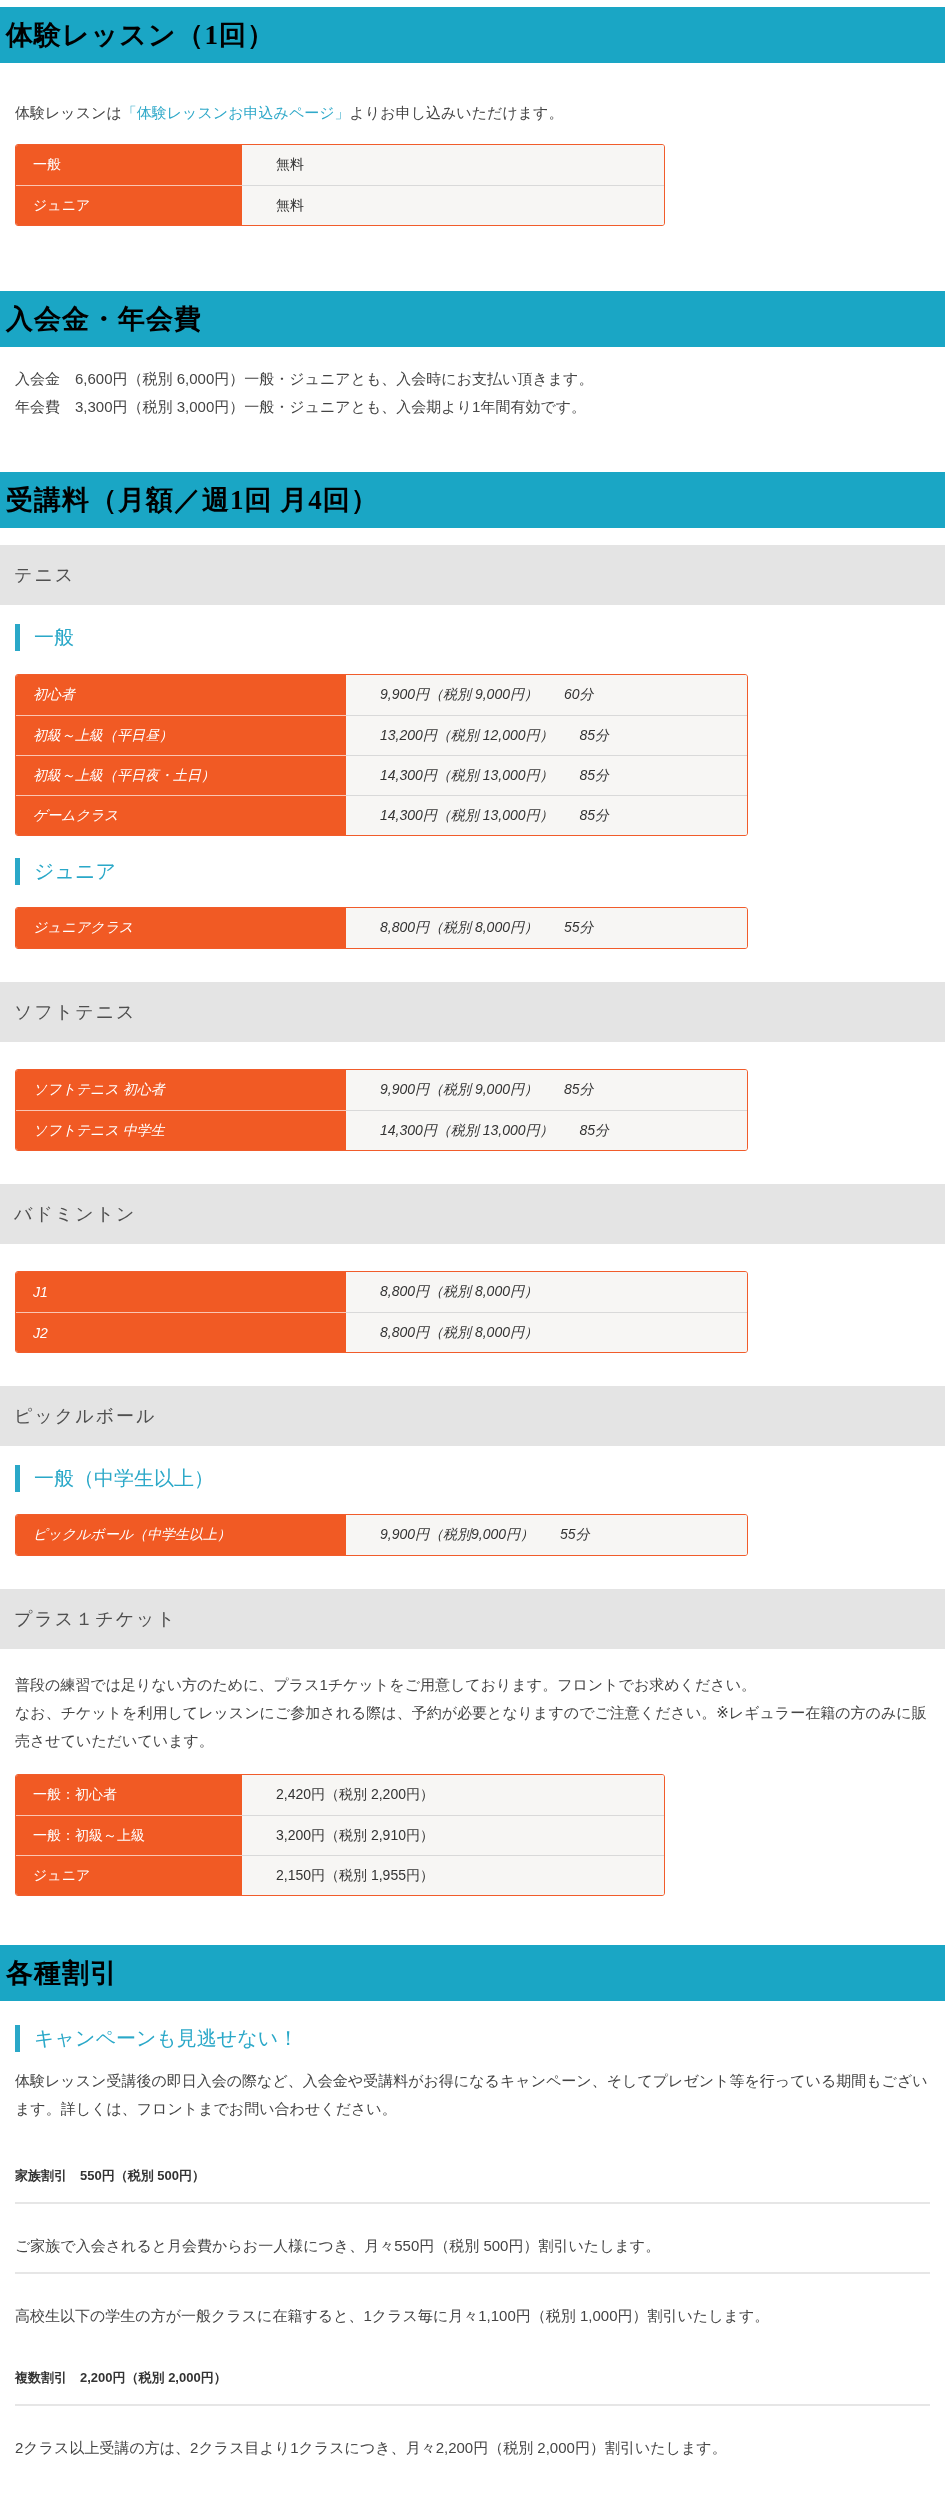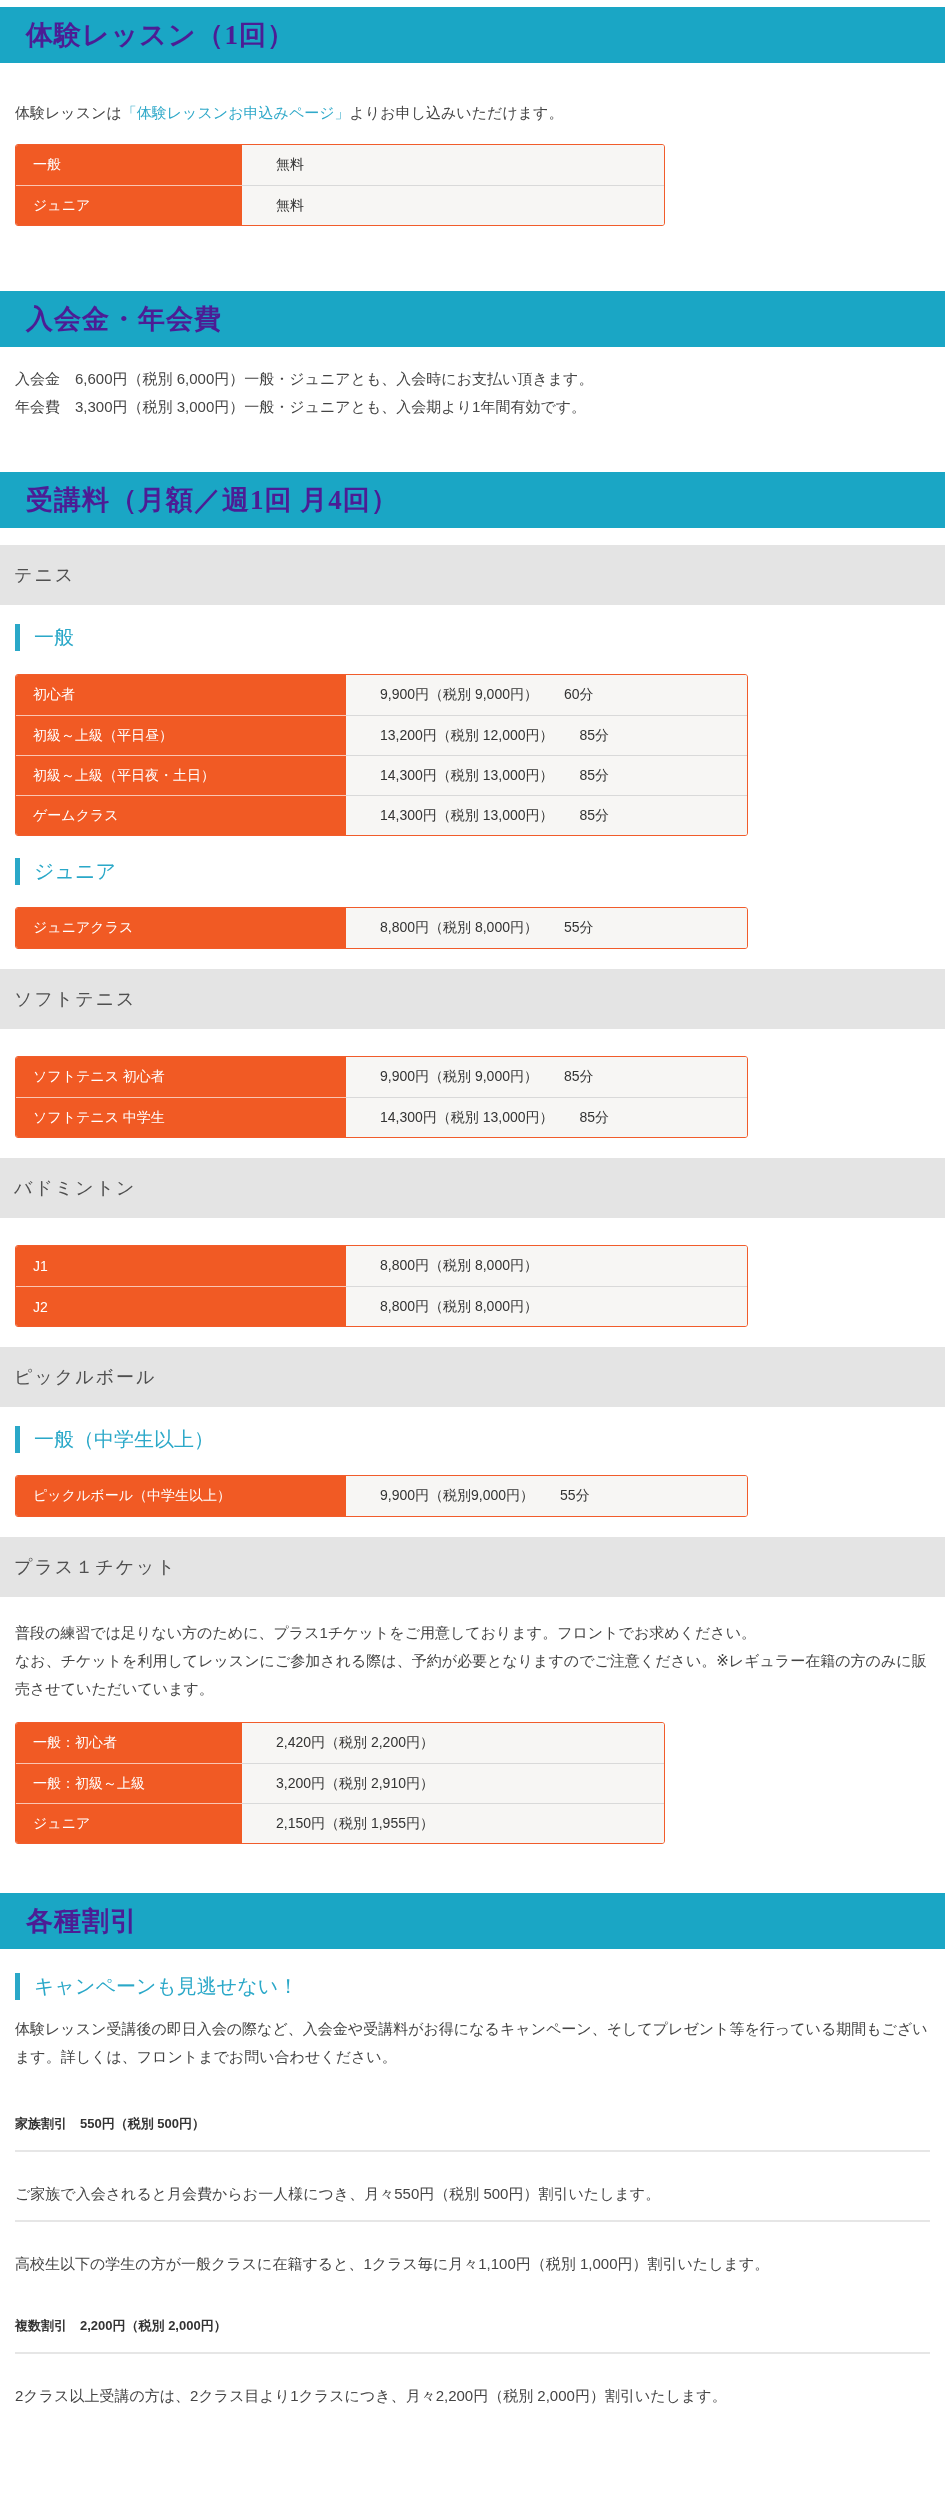--- a/index.html
+++ b/index.html
@@ -5,22 +5,22 @@
   html,body{margin:0;padding:0;background:#fff;}
   body{
     width:945px;min-height:2494px;
     font-family:"Liberation Sans","DejaVu Sans",sans-serif;
     color:#444;
   }
   .page{width:945px;padding-top:7px;box-sizing:border-box;}
 
   
   .sec-header{
-    background:#1aa6c5;color:#4c1d95;height:56px;line-height:56px;
-    padding-left:26px;margin:0;
+    background:#1aa6c5;color:#000000;height:56px;line-height:56px;
+    padding-left:6px;margin:0;
     font-family:"Liberation Serif","DejaVu Serif",serif;
     font-size:27px;font-weight:bold;letter-spacing:1px;
   }
   
   .cat-bar{
     background:#e4e4e4;color:#4f4f4f;height:60px;line-height:60px;
     padding-left:14px;
     font-family:"Liberation Serif","DejaVu Serif",serif;
     font-size:18px;letter-spacing:2px;
   }
@@ -33,21 +33,21 @@
   .para{margin:17px 15px;font-size:15px;line-height:28px;color:#444;}
   .para .pline{display:block;}
   .link{color:#30a9c9;text-decoration:none;cursor:pointer;}
 
   
   .ptable{
     margin-left:15px;border:1px solid #f15c2b;border-radius:3px;
     overflow:hidden;background:#f7f6f4;
   }
   .ptable.narrow{width:648px;}
-  .ptable.wide{width:731px;}
+  .ptable.wide{width:731px;font-style:italic;}
   .prow{display:flex;height:40px;}
   .prow + .prow .plabel{border-top:1px solid rgba(255,255,255,0.65);}
   .prow + .prow .pvalue{border-top:1px solid #d9d9d9;}
   .plabel{
     background:#f15a24;color:#fff;display:flex;align-items:center;
     padding-left:17px;font-size:14px;box-sizing:border-box;flex:none;
   }
   .narrow .plabel{width:226px;}
   .wide .plabel{width:330px;}
   .pvalue{
@@ -60,21 +60,21 @@
   
   .disc-title{
     margin:0 15px;font-size:13px;font-weight:bold;color:#333;line-height:24px;
   }
   .disc-hr{border:none;border-top:2px solid #e6e6e6;margin:14px 15px 0 15px;}
   .disc-desc{margin:30px 15px 0 15px;font-size:15px;line-height:24px;color:#444;}
 
   
   .mt15{margin-top:15px;} .mt17{margin-top:17px;} .mt18{margin-top:18px;}
   .mt19{margin-top:19px;} .mt22{margin-top:22px;} .mt23{margin-top:23px;}
-  .mt24{margin-top:24px;} .mt27{margin-top:27px;} .mt33{margin-top:20px;}
+  .mt24{margin-top:24px;} .mt27{margin-top:27px;} .mt33{margin-top:33px;}
   .mt36{margin-top:36px;} .mt38{margin-top:38px;} .mt41{margin-top:41px;}
   .mt49{margin-top:49px;} .mt51{margin-top:51px;} .mt65{margin-top:65px;}
   .pb27{padding-bottom:27px;}
 </style>
 </head>
 <body>
 
 <div class="page pb27">
 
   <h2 class="sec-header">体験レッスン（1回）</h2>

